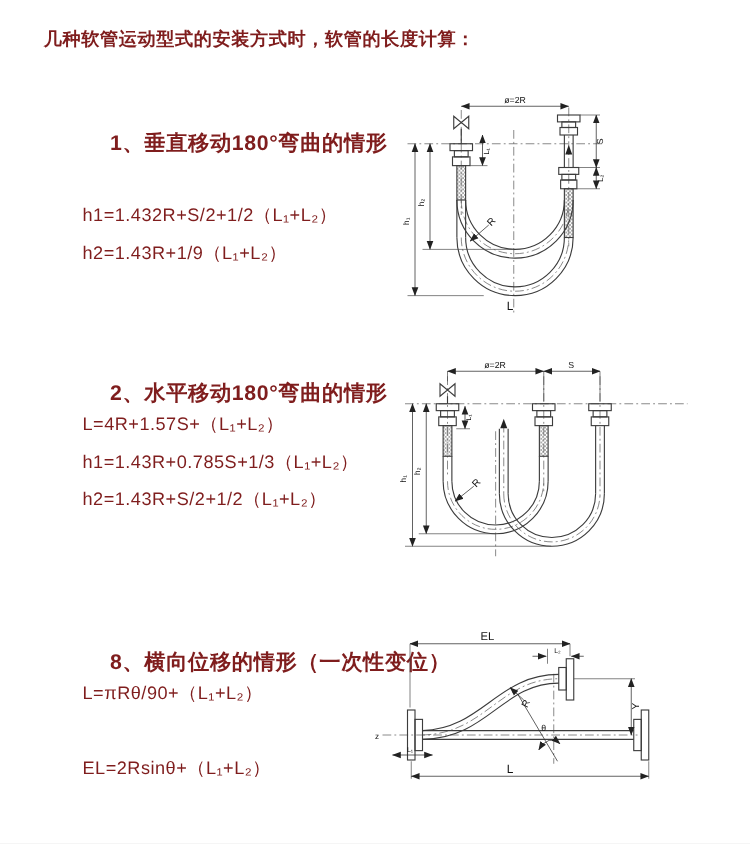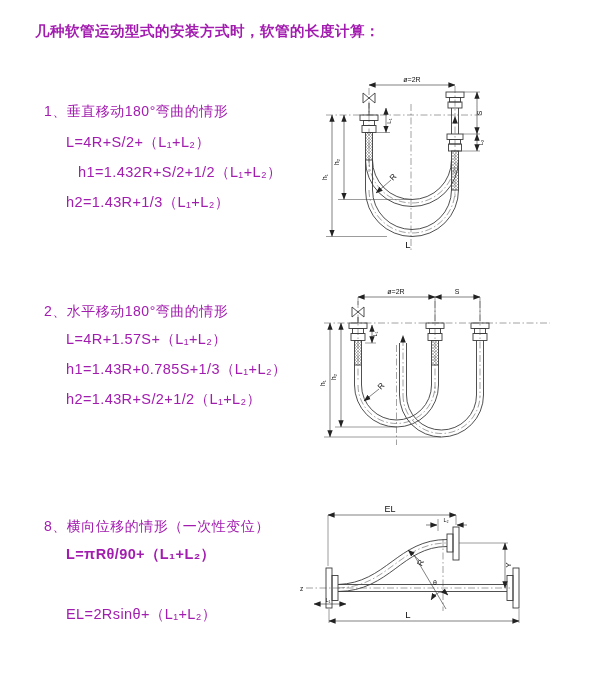--- a/index.html
+++ b/index.html
@@ -1,19 +1,19 @@
 <!DOCTYPE html>
 <html><head>
 <meta charset="utf-8">
 <style>
   html,body{margin:0;padding:0;background:#e8e8e8;}
   .page{position:relative;width:600px;height:675px;background:#ffffff;overflow:hidden;
-        font-family:"Liberation Sans","DejaVu Sans",sans-serif;color:#a21caf;}
+        font-family:"Liberation Sans","DejaVu Sans",sans-serif;color:#7f1d1d;}
   .doc-title{position:absolute;left:35px;top:22px;font-size:14.5px;font-weight:bold;letter-spacing:.5px;}
-  .section-heading{position:absolute;font-size:14px;font-weight:normal;letter-spacing:.5px;}
+  .section-heading{position:absolute;font-size:17px;font-weight:bold;letter-spacing:.5px;margin-left:44px;}
   .formula{position:absolute;font-size:14.5px;letter-spacing:.4px;font-weight:500;}
   svg{position:absolute;overflow:visible;}
   svg text{font-family:"Liberation Sans","DejaVu Sans",sans-serif;fill:#111;}
   .g{stroke:#3c3c3c;stroke-width:.9;fill:none;}
   .thin{stroke:#4a4a4a;stroke-width:.55;fill:none;}
   .dim{stroke:#2e2e2e;stroke-width:.6;fill:none;}
   .cl{stroke:#555;stroke-width:.55;fill:none;stroke-dasharray:7 2.5 1.5 2.5;}
   .braidfill{fill:url(#braid);stroke:#3c3c3c;stroke-width:.9;}
   .solidarrow{fill:#222;stroke:none;}
 </style>
@@ -29,23 +29,22 @@
       </marker>
       <pattern id="braid" width="3" height="3" patternUnits="userSpaceOnUse">
         <path d="M0,3 L3,0 M0,0 L3,3" stroke="#707070" stroke-width="0.45"></path>
       </pattern>
     </defs>
   </svg>
 
   <div class="doc-title">几种软管运动型式的安装方式时，软管的长度计算：</div>
 
   <div class="section-heading" style="left:44px;top:103px;">1、垂直移动180°弯曲的情形</div>
-  <div class="formula" style="left:66px;top:133px;">L=4R+S/2+（L₁+L₂）</div>
-  <div class="formula" style="left:66px;top:163px;margin-left:12px;">h1=1.432R+S/2+1/2（L₁+L₂）</div>
-  <div class="formula" style="left:66px;top:193px;">h2=1.43R+1/3（L₁+L₂）</div>
+  <div class="formula" style="left:66px;top:163px;">h1=1.432R+S/2+1/2（L₁+L₂）</div>
+  <div class="formula" style="left:66px;top:193px;">h2=1.43R+1/9（L₁+L₂）</div>
 
   <svg style="left:312px;top:72px;" width="283" height="185" viewBox="0 0 283 185">
     <g>
       <path class="cl" d="M14,43 H172"></path>
       <path class="cl" d="M57,16 V100"></path>
       <path class="cl" d="M143,14 V125"></path>
       <path class="cl" d="M99,32 V178"></path>
     </g>
     <g>
       <path class="g" d="M51,21 L57,26 L51,31 Z M63,21 L57,26 L63,31 Z"></path>
@@ -161,21 +160,21 @@
       <text x="26" y="92" font-size="6.5" text-anchor="middle" transform="rotate(-90 26 92)">h₂</text>
       <path class="dim" d="M20,38 V152" marker-start="url(#arr)" marker-end="url(#arr)"></path>
       <path class="thin" d="M14,152 H131"></path>
       <text x="15" y="98" font-size="6.5" text-anchor="middle" transform="rotate(-90 15 98)">h₁</text>
       <path class="dim" d="M69,104 L54,116" marker-end="url(#arr)"></path>
       <text x="73" y="103" font-size="8" text-anchor="middle" transform="rotate(-47 73 103)">R</text>
     </g>
   </svg>
 
   <div class="section-heading" style="left:44px;top:518px;">8、横向位移的情形（一次性变位）</div>
-  <div class="formula" style="left:66px;top:545px;font-weight:bold;">L=πRθ/90+（L₁+L₂）</div>
+  <div class="formula" style="left:66px;top:545px;">L=πRθ/90+（L₁+L₂）</div>
   <div class="formula" style="left:66px;top:605px;">EL=2Rsinθ+（L₁+L₂）</div>
 
   <svg style="left:298px;top:503px;" width="300" height="145" viewBox="0 0 300 145">
     <g>
       <path class="cl" d="M8,85 H212"></path>
       <path class="cl" d="M145,36 V108"></path>
       <text x="2" y="88" font-size="6.5">z</text>
     </g>
     <g>
       <rect class="g" x="28" y="65" width="6" height="40"></rect>

